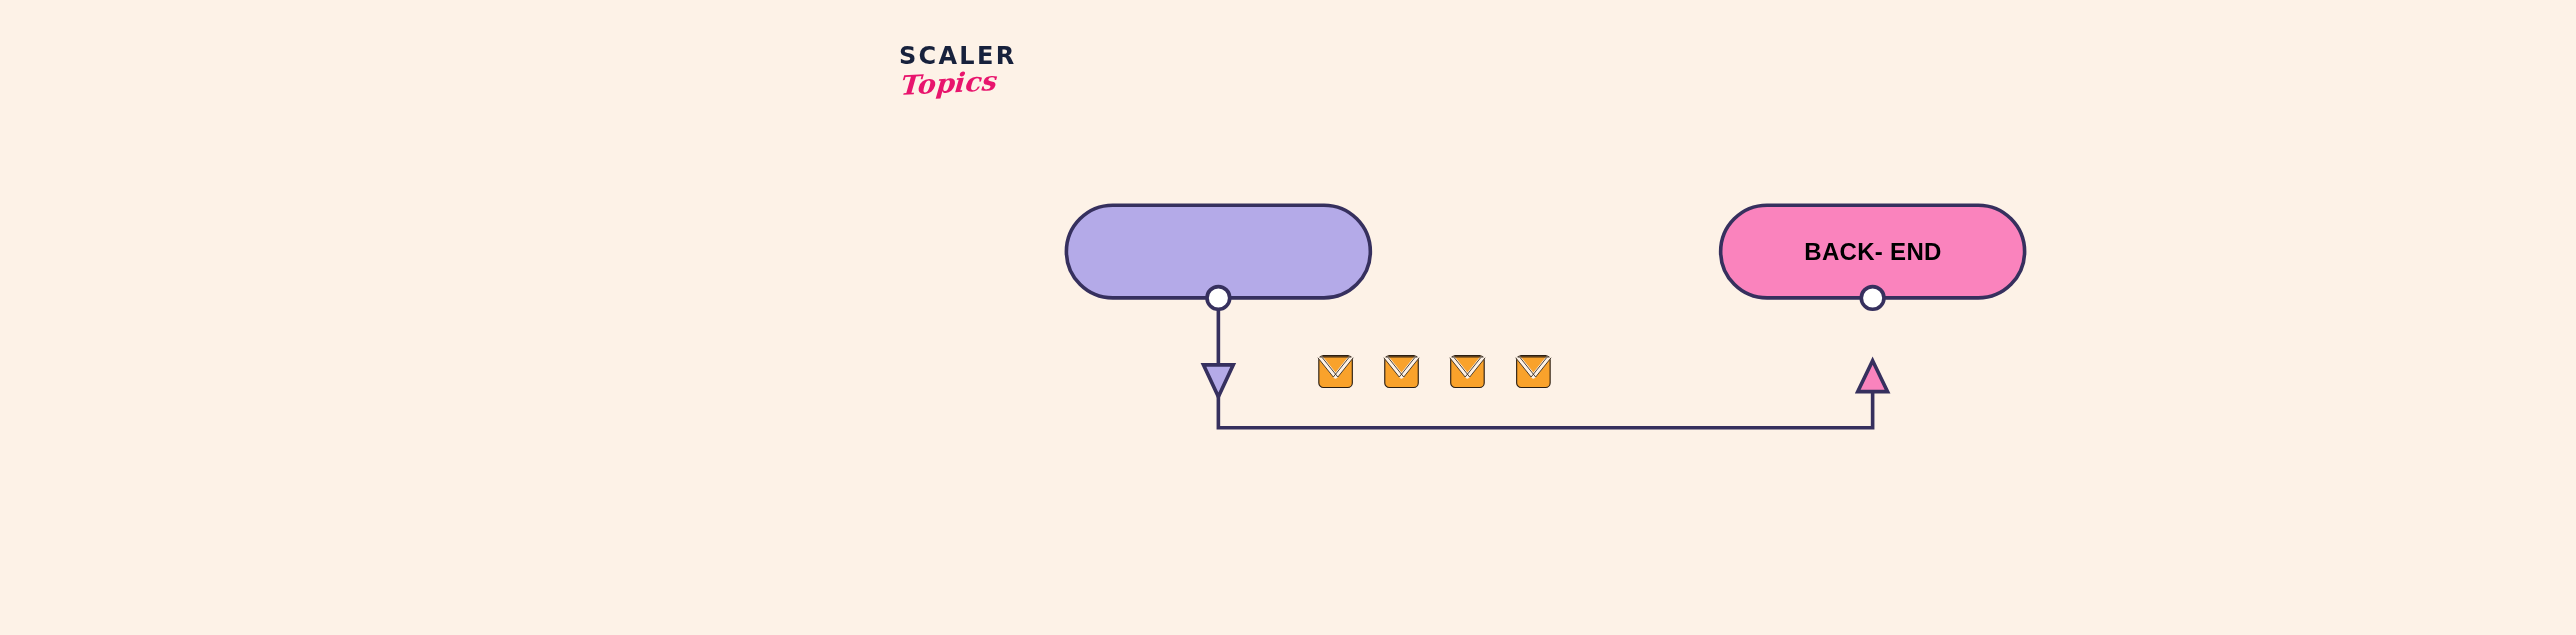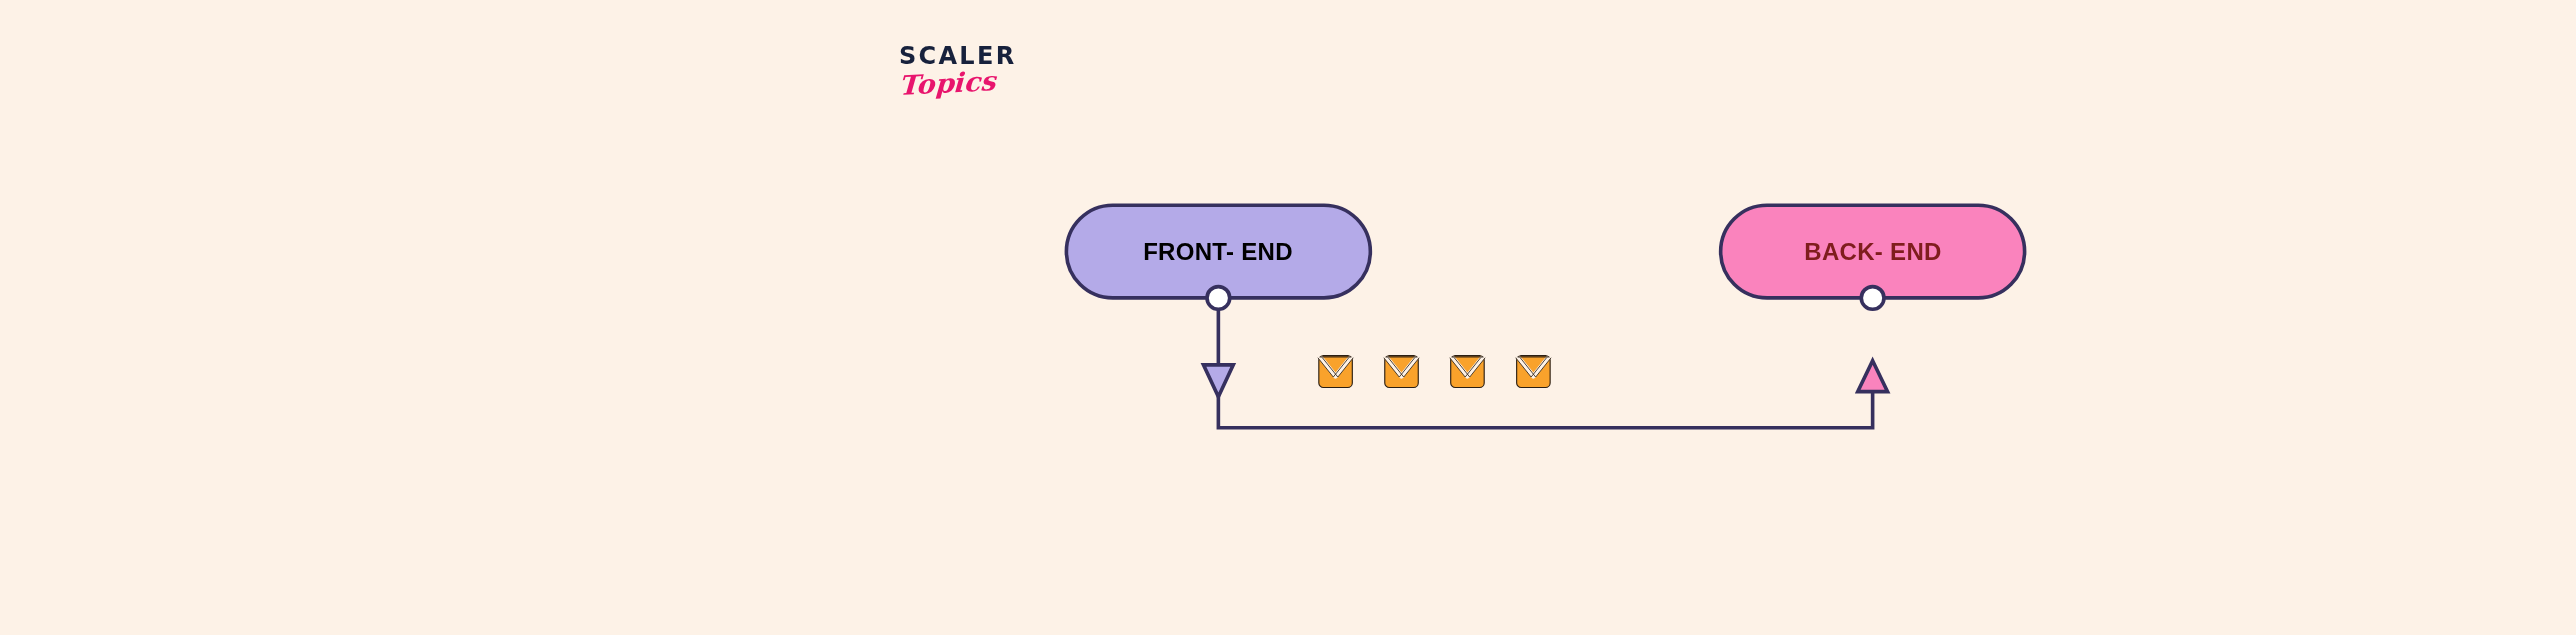--- a/index.html
+++ b/index.html
@@ -144,18 +144,17 @@
         <rect x="0" y="0" width="65" height="62" rx="9" ry="9" fill="#f9a22b" stroke="#2a1f14" stroke-width="2.2"></rect>
         <path d="M 2.5 2.5 L 32.5 40 L 62.5 2.5" fill="none" stroke="#fdf2e7" stroke-width="9" stroke-linejoin="round" stroke-linecap="butt"></path>
         <path d="M 2.5 2.5 L 32.5 40 L 62.5 2.5" fill="none" stroke="#2a1f14" stroke-width="1.6" stroke-linejoin="round" stroke-linecap="butt" transform="translate(-4.4,1.6)"></path>
         <path d="M 2.5 2.5 L 32.5 40 L 62.5 2.5" fill="none" stroke="#2a1f14" stroke-width="1.6" stroke-linejoin="round" stroke-linecap="butt" transform="translate(4.4,1.6)"></path>
         <line x1="2.5" y1="2.5" x2="62.5" y2="2.5" stroke="#2a1f14" stroke-width="2.2"></line>
       </g>
 
     </g>
   </svg>
 
-  <div id="frontend-label" class="node-label" style="left: 1066px; width: 304px; top: 238px; color: rgb(0, 0, 0);">FRONT- END</div>
 
-  <div id="backend-label" class="node-label" style="left: 1721px; width: 304px; top: 238px; color: #7f1d1d;">BACK- END</div>
+  <div id="backend-label" class="node-label" style="left: 1721px; width: 304px; top: 238px; color: #000000;">BACK- END</div>
 
 </div>
 
 
 </body></html>

